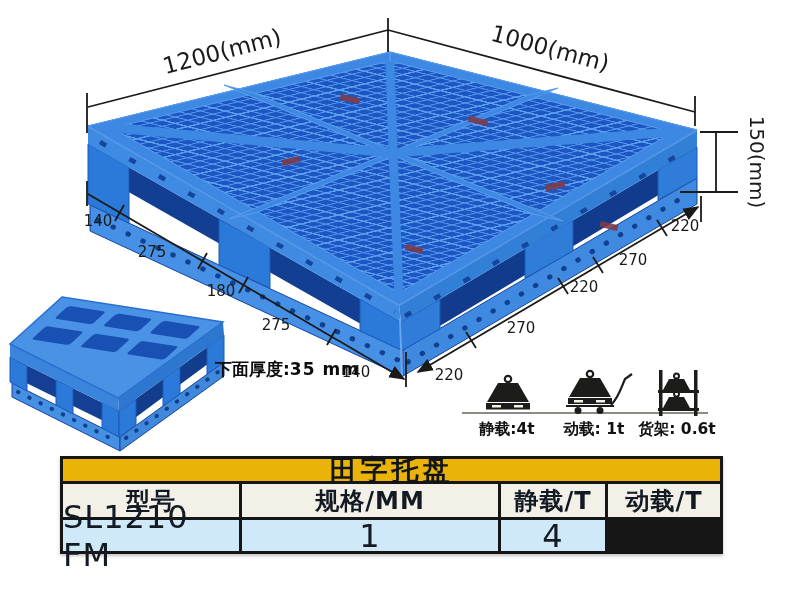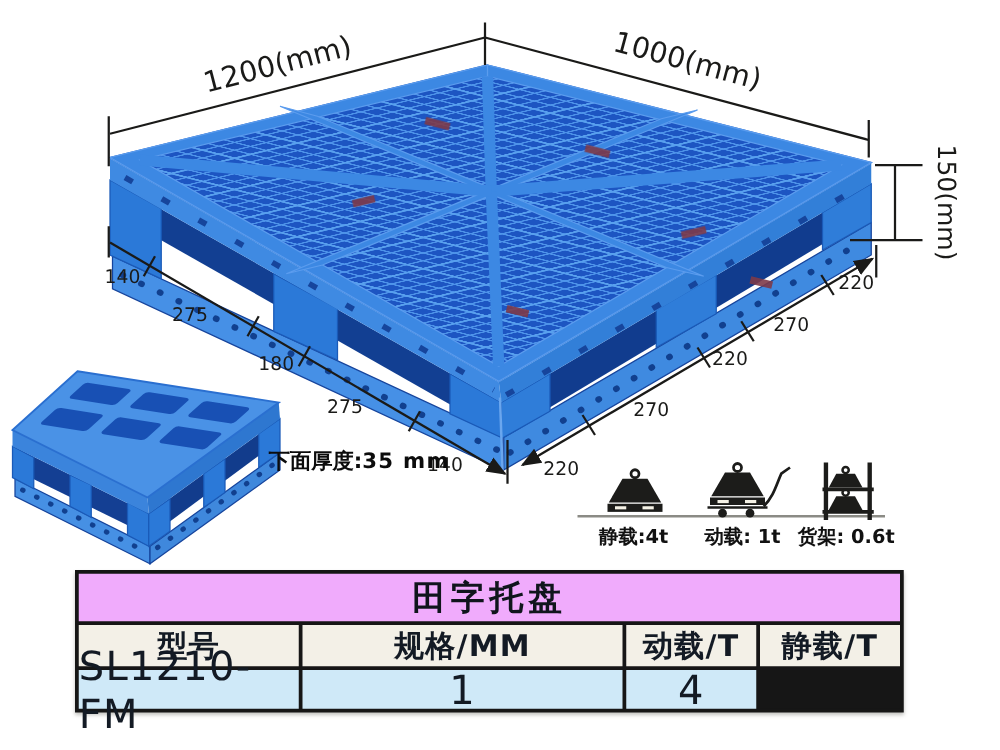--- a/index.html
+++ b/index.html
@@ -13,21 +13,21 @@
   .dim-small{font-size:15px;}
   .dim-height{font-size:20px;}
   .load-label{font-size:15.5px;font-weight:bold;fill:#111;}
 
   .notes{position:absolute;left:215px;top:356px;color:#0c0c0c;font-size:17px;font-weight:bold;}
   .note-line{height:26px;line-height:26px;white-space:nowrap;}
   .note-line .val{letter-spacing:1px;}
 
   .spec-table{position:absolute;left:60px;top:456px;background:#161616;padding:3px;
     box-shadow:0 2px 3px rgba(120,120,110,0.45);}
-  .t-title{background:#f0abfc;height:38px;display:flex;align-items:center;justify-content:center;
+  .t-title{background:#eab308;height:22px;display:flex;align-items:center;justify-content:center;
     font-size:27px;font-weight:bold;letter-spacing:4px;color:#10151c;margin-bottom:3px;}
   .t-grid{display:grid;grid-template-columns:176px 256px 104px 112px;grid-template-rows:33px 31px;gap:3px;background:#161616;}
   .t-cell{display:flex;align-items:center;justify-content:center;color:#131a24;}
   .t-head{background:#f3f0e7;font-size:24px;font-weight:bold;letter-spacing:1px;}
   .t-data{background:#cfe9f8;font-size:32px;letter-spacing:1px;}
 </style>
 </head>
 <body>
 
 <div id="stage">
@@ -229,21 +229,21 @@
       <span>下面厚度:</span><span class="val">35 mm</span>
     </div>
   </div>
 
   
   <div class="spec-table">
     <div class="t-title">田字托盘</div>
     <div class="t-grid">
       <div class="t-cell t-head">型号</div>
       <div class="t-cell t-head">规格/MM</div>
+      <div class="t-cell t-head">静载/T</div>
       <div class="t-cell t-head">动载/T</div>
-      <div class="t-cell t-head">静载/T</div>
       <div class="t-cell t-data">SL1210-FM</div>
       <div class="t-cell t-data">1</div>
       <div class="t-cell t-data">4</div>
     </div>
   </div>
 
 </div>
 
 </body></html>

